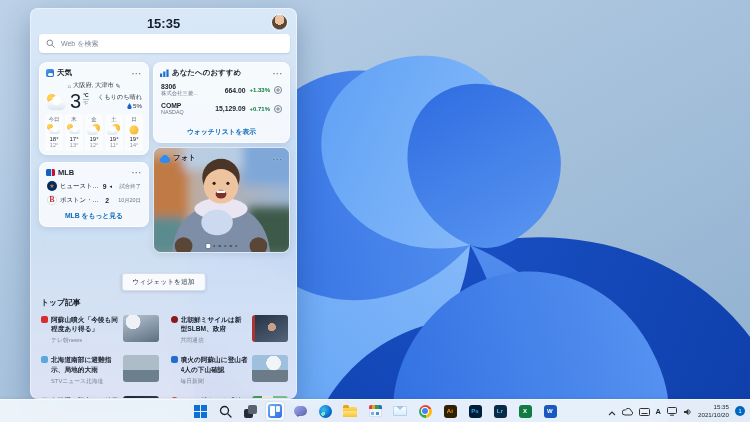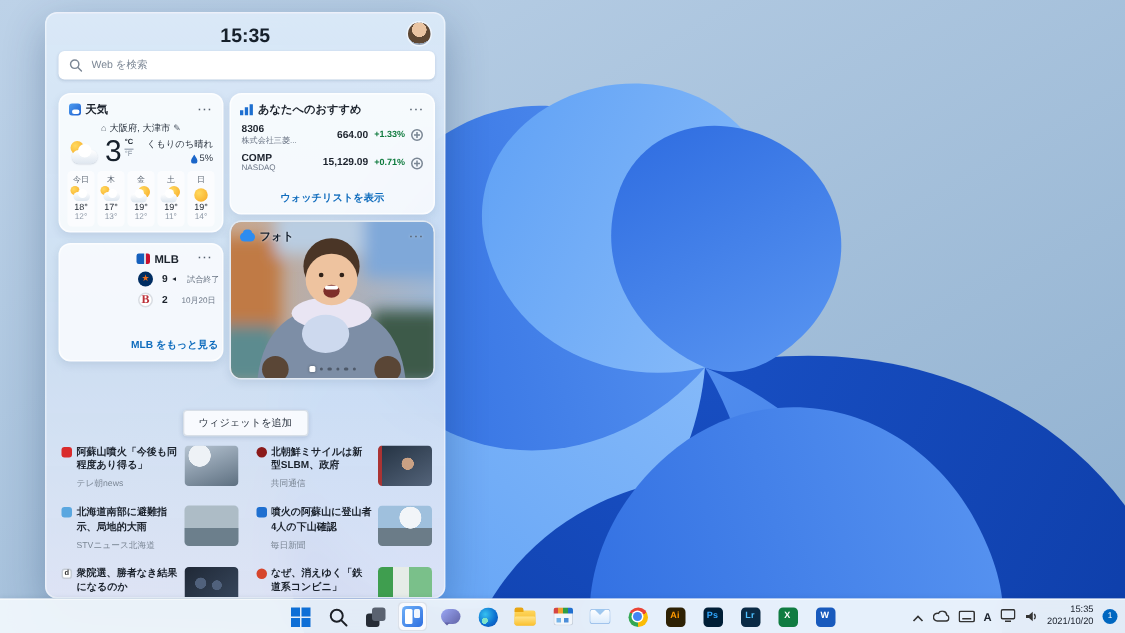--- a/index.html
+++ b/index.html
@@ -85,30 +85,30 @@
   .s-price{font-size:6.8px;color:#1b222c;font-weight:600;}
   .s-chg{font-size:6px;font-weight:700;color:#0e7a3d;}
   .s-add{width:8px;height:8px;border:1px solid #7a8694;border-radius:50%;position:relative;flex:0 0 auto;}
   .s-add::before,.s-add::after{content:"";position:absolute;background:#7a8694;left:50%;top:50%;}
   .s-add::before{width:4px;height:1px;transform:translate(-50%,-50%);}
   .s-add::after{width:1px;height:4px;transform:translate(-50%,-50%);}
 
   
   .photos{height:106px;margin-top:4px;position:relative;padding:0;background:#9db6d4;}
   .photos svg{position:absolute;inset:0;width:100%;height:100%;}
-  .ph-head{position:absolute;top:0;left:0;right:0;display:flex;align-items:center;gap:3px;
+  .ph-head{position:absolute;top:0;left:0;right:0;display:flex;align-items:flex-end;gap:3px;
     padding:5px 6px 2px;font-size:7.5px;font-weight:700;color:#15202e;text-shadow:0 0 2px rgba(255,255,255,.7);}
   .ph-cloud{width:10px;height:6px;border-radius:4px;background:#2d8cf0;position:relative;}
   .ph-cloud::before{content:"";position:absolute;left:2px;top:-2.5px;width:5.5px;height:5.5px;border-radius:50%;background:#2d8cf0;}
   .ph-dots{position:absolute;bottom:4px;left:50%;transform:translateX(-50%);display:flex;gap:3px;align-items:center;}
   .ph-dots i{width:2.5px;height:2.5px;border-radius:50%;background:rgba(40,45,55,.55);}
   .ph-dots i.active{width:4px;height:4px;border-radius:1px;background:#fff;box-shadow:0 0 2px rgba(0,0,0,.4);}
 
   
-  .mlb{height:79px;margin-top:7px;padding-left:45px;}
+  .mlb{height:65px;margin-top:7px;}
   .mlb-appicon{width:9px;height:7px;border-radius:1.5px;position:relative;overflow:hidden;
     background:linear-gradient(90deg,#1560bd 0 55%,#d0d8e4 55% 70%,#c8102e 70%);}
   .m-row{display:grid;grid-template-columns:auto 1fr auto auto auto;align-items:center;gap:3px;padding:2px 7px;}
   .m-logo{width:10px;height:10px;border-radius:50%;display:flex;align-items:center;justify-content:center;flex:0 0 auto;}
   .m-logo.astros{background:#002d62;color:#eb6e1f;font-size:6px;line-height:1;}
   .m-logo.redsox{background:#fff;border:.5px solid #d9dde3;color:#bd3039;
     font-family:"Liberation Serif","DejaVu Serif",serif;font-weight:700;font-size:8px;line-height:1;}
   .m-name{font-size:6.4px;color:#1b222c;white-space:nowrap;overflow:hidden;text-overflow:ellipsis;}
   .m-score{font-size:6.8px;font-weight:700;color:#1b222c;}
   .m-arrow{font-size:5px;color:#1b222c;}
@@ -434,20 +434,21 @@
             <i></i>
             <i></i>
             <i></i>
         </div>
       </div>
     </div>
 
     <button class="add-widget">ウィジェットを追加</button>
 
     <div class="news">
+      <div class="news-header">トップ記事</div>
       <div class="news-grid">
         <div class="nw">
           <span class="nw-main">
             <span class="nw-head">
               <span class="nw-ico ico-1"></span>
               <span class="nw-title">阿蘇山噴火「今後も同程度あり得る」</span>
             </span>
             <div class="nw-src">テレ朝news</div>
           </span>
           <span class="nw-thumb th1"></span>

